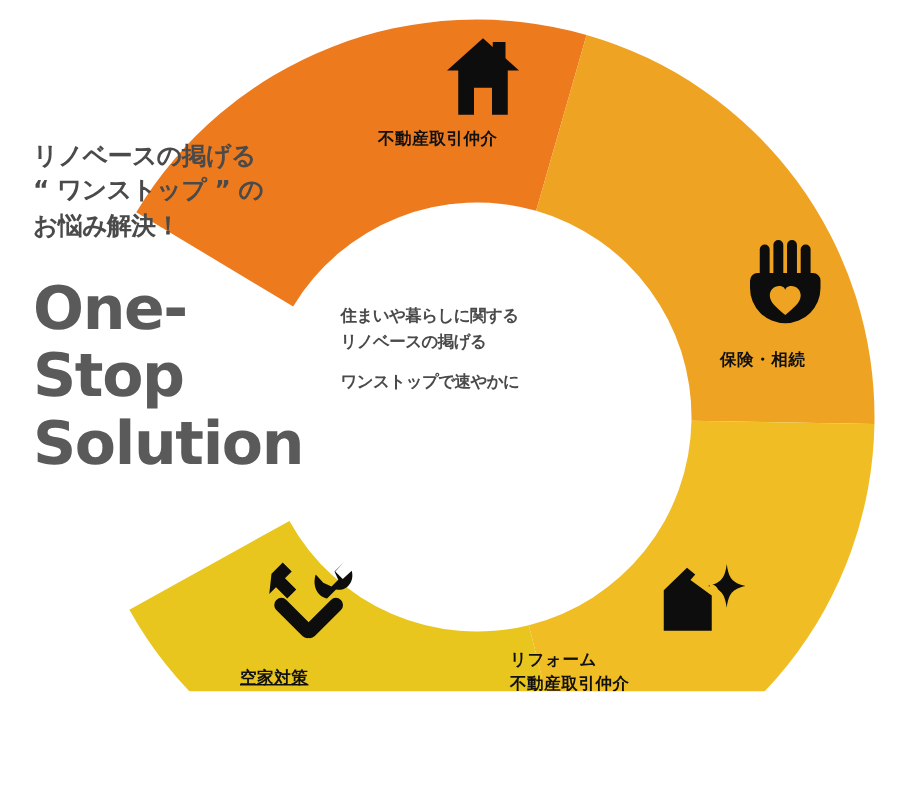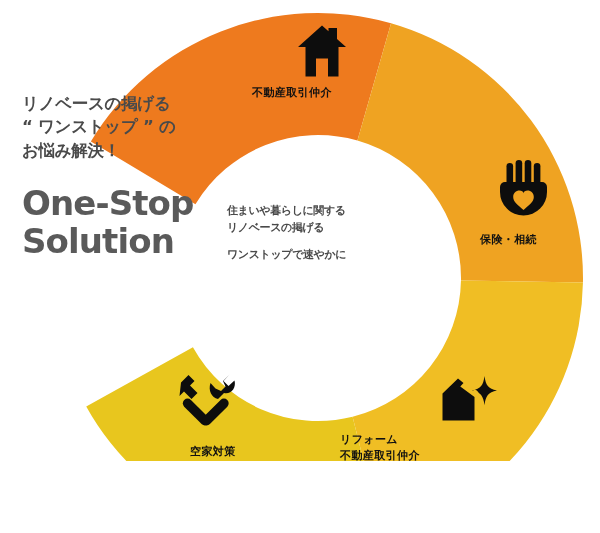--- a/index.html
+++ b/index.html
@@ -35,21 +35,21 @@
   .lead-line {
     font-size: 16.5px;
     font-weight: bold;
     color: #4a4a4a;
     line-height: 1.42;
     letter-spacing: -0.3px;
     white-space: nowrap;
   }
   #logo-title {
     margin-top: 22px;
-    font-size: 34px;
+    font-size: 40px;
     font-weight: bold;
     color: #5a5a5a;
     line-height: 1.12;
     letter-spacing: -0.9px;
   }
 
   
   #center-block {
     position: absolute;
     left: 227px;
@@ -72,21 +72,21 @@
     font-size: 11px;
     font-weight: bold;
     color: #111111;
     line-height: 1.42;
     letter-spacing: 0.4px;
     white-space: nowrap;
   }
   #label-realestate { left: 252px; top: 85px; }
   #label-insurance  { left: 480px; top: 232px; }
   #label-reform     { left: 340px; top: 432px; }
-  #label-vacant     { left: 190px; top: 444px; }
+  #label-vacant     { left: 160px; top: 444px; text-decoration: underline; }
 
   
   .seg-icon { position: absolute; }
   #icon-house    { left: 294px; top: 24px;  width: 56px; height: 56px; }
   #icon-hand     { left: 500px; top: 160px; width: 50px; height: 58px; }
   #icon-sparkle  { left: 440px; top: 374px; width: 58px; height: 52px; }
   #icon-tools    { left: 178px; top: 372px; width: 60px; height: 56px; }
 </style>
 </head>
 <body>

